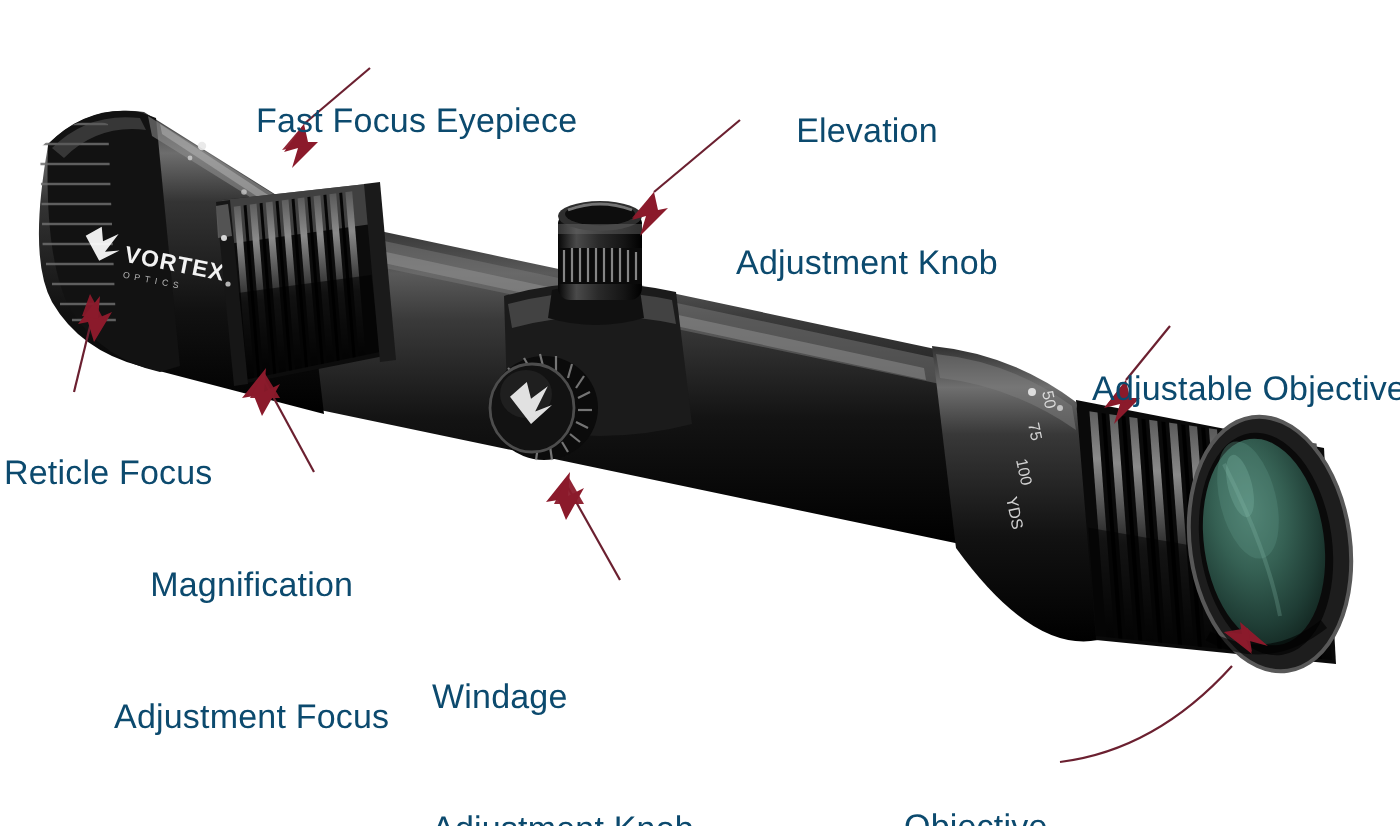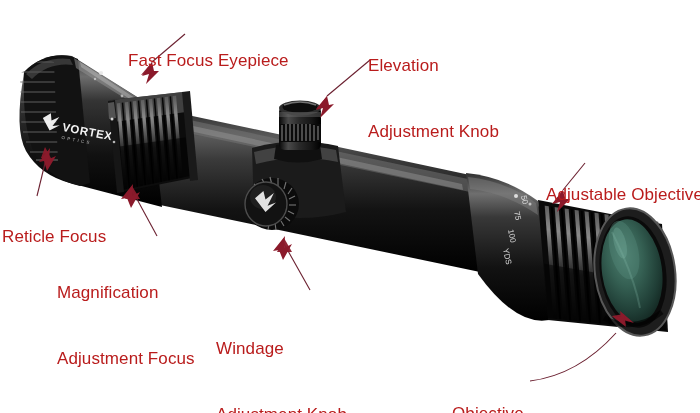--- a/index.html
+++ b/index.html
@@ -10,21 +10,21 @@
   #stage {
     position: relative;
     width: 700px;
     height: 413px;
     background: #ffffff;
     overflow: hidden;
     font-family: "Liberation Sans", sans-serif;
   }
   .label {
     position: absolute;
-    color: #b91c1c;
+    color: #0c4a6e;
     font-family: "Liberation Sans", sans-serif;
     font-size: 17px;
     line-height: 22px;
     white-space: pre;
     letter-spacing: 0.1px;
   }
   svg.overlay {
     position: absolute;
     left: 0; top: 0;
     width: 700px; height: 413px;
@@ -341,34 +341,34 @@
 
       <path d="M612 316 L626 327 L623 320 L634 323 L620 311 L621 317 Z"></path>
       <path d="M612 316 L626 326 L624 314 Z" opacity="0.95"></path>
     </g>
   </svg>
 
   <div class="label" style="left:128px; top:6px;">
     <div>Fast Focus Eyepiece</div>
   </div>
 
-  <div class="label" style="left:368px; top:11px;">
+  <div class="label" style="left:368px; top:11px;text-align:center;">
     <div>Elevation</div>
     <div>Adjustment Knob</div>
   </div>
 
   <div class="label" style="left:546px; top:140px;">
     <div>Adjustable Objective</div>
   </div>
 
   <div class="label" style="left:2px; top:182px;">
     <div>Reticle Focus</div>
   </div>
 
-  <div class="label" style="left:57px; top:238px;">
+  <div class="label" style="left:57px; top:238px;text-align:center;">
     <div>Magnification</div>
     <div>Adjustment Focus</div>
   </div>
 
   <div class="label" style="left:216px; top:294px;">
     <div>Windage</div>
     <div>Adjustment Knob</div>
   </div>
 
   <div class="label" style="left:452px; top:359px;">

